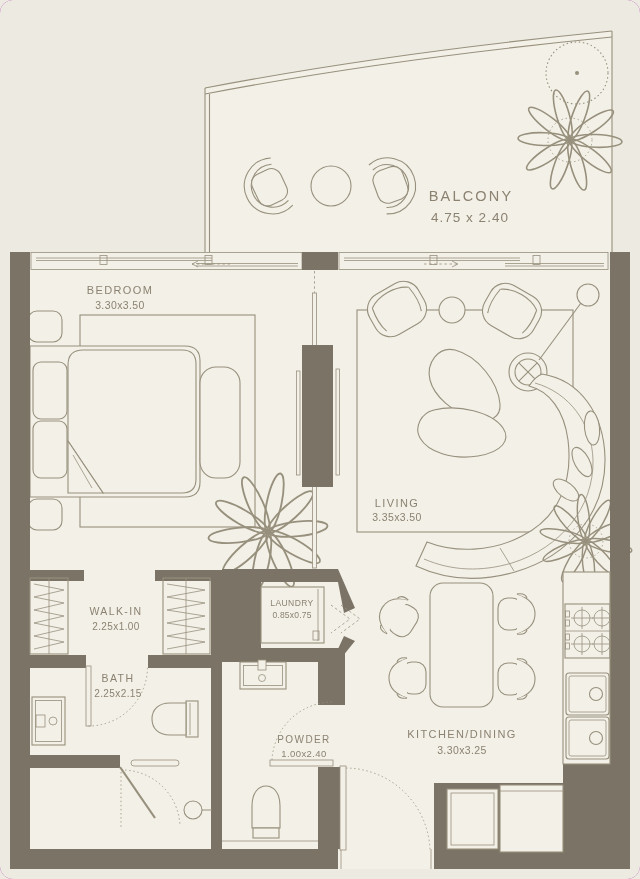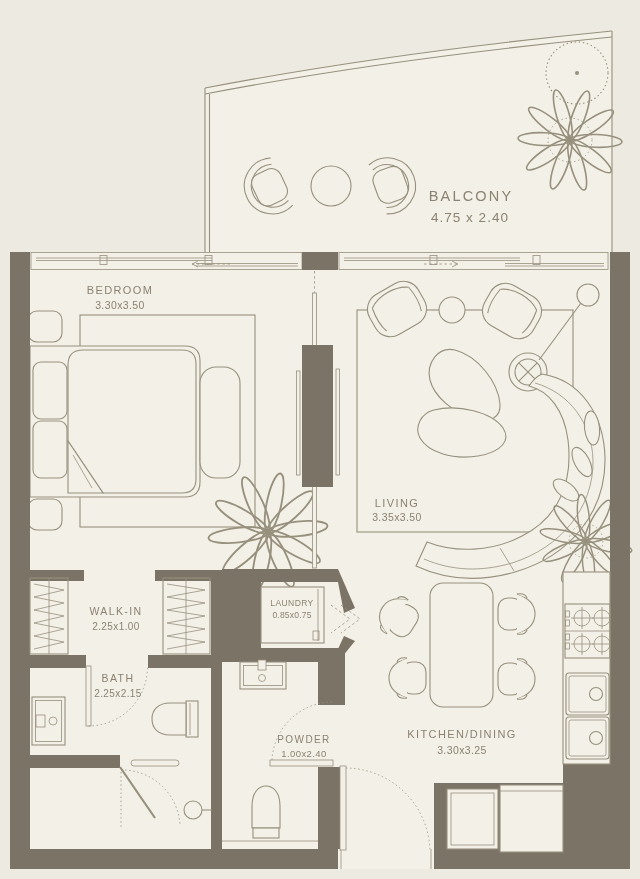--- a/index.html
+++ b/index.html
@@ -1,17 +1,17 @@
 <!DOCTYPE html>
 <html><head>
 <meta charset="utf-8">
 <style>
   html,body{margin:0;padding:0;background:#edeae1;}
   .stage{position:relative;width:640px;height:879px;background:#a21caf;overflow:hidden;
-         font-family:"Liberation Sans",sans-serif;}
+         font-family:"Liberation Sans",sans-serif;border-radius:13px;}
   svg{position:absolute;left:0;top:0;}
   .wall{fill:#7b7365;stroke:none;}
   .ln{stroke:#97907d;fill:none;stroke-width:1.1;}
   .lnf{stroke:#97907d;fill:#f3f0e7;stroke-width:1.1;}
   .thin{stroke-width:0.8;}
   .thick{stroke-width:2.2;}
   .dash{stroke-dasharray:2.5,2.6;}
   .dot{stroke-dasharray:1.5,2.6;}
   text{fill:#8b8271;text-anchor:middle;font-family:"Liberation Sans",sans-serif;}
   .rlabel{font-size:11px;letter-spacing:1.4px;}

